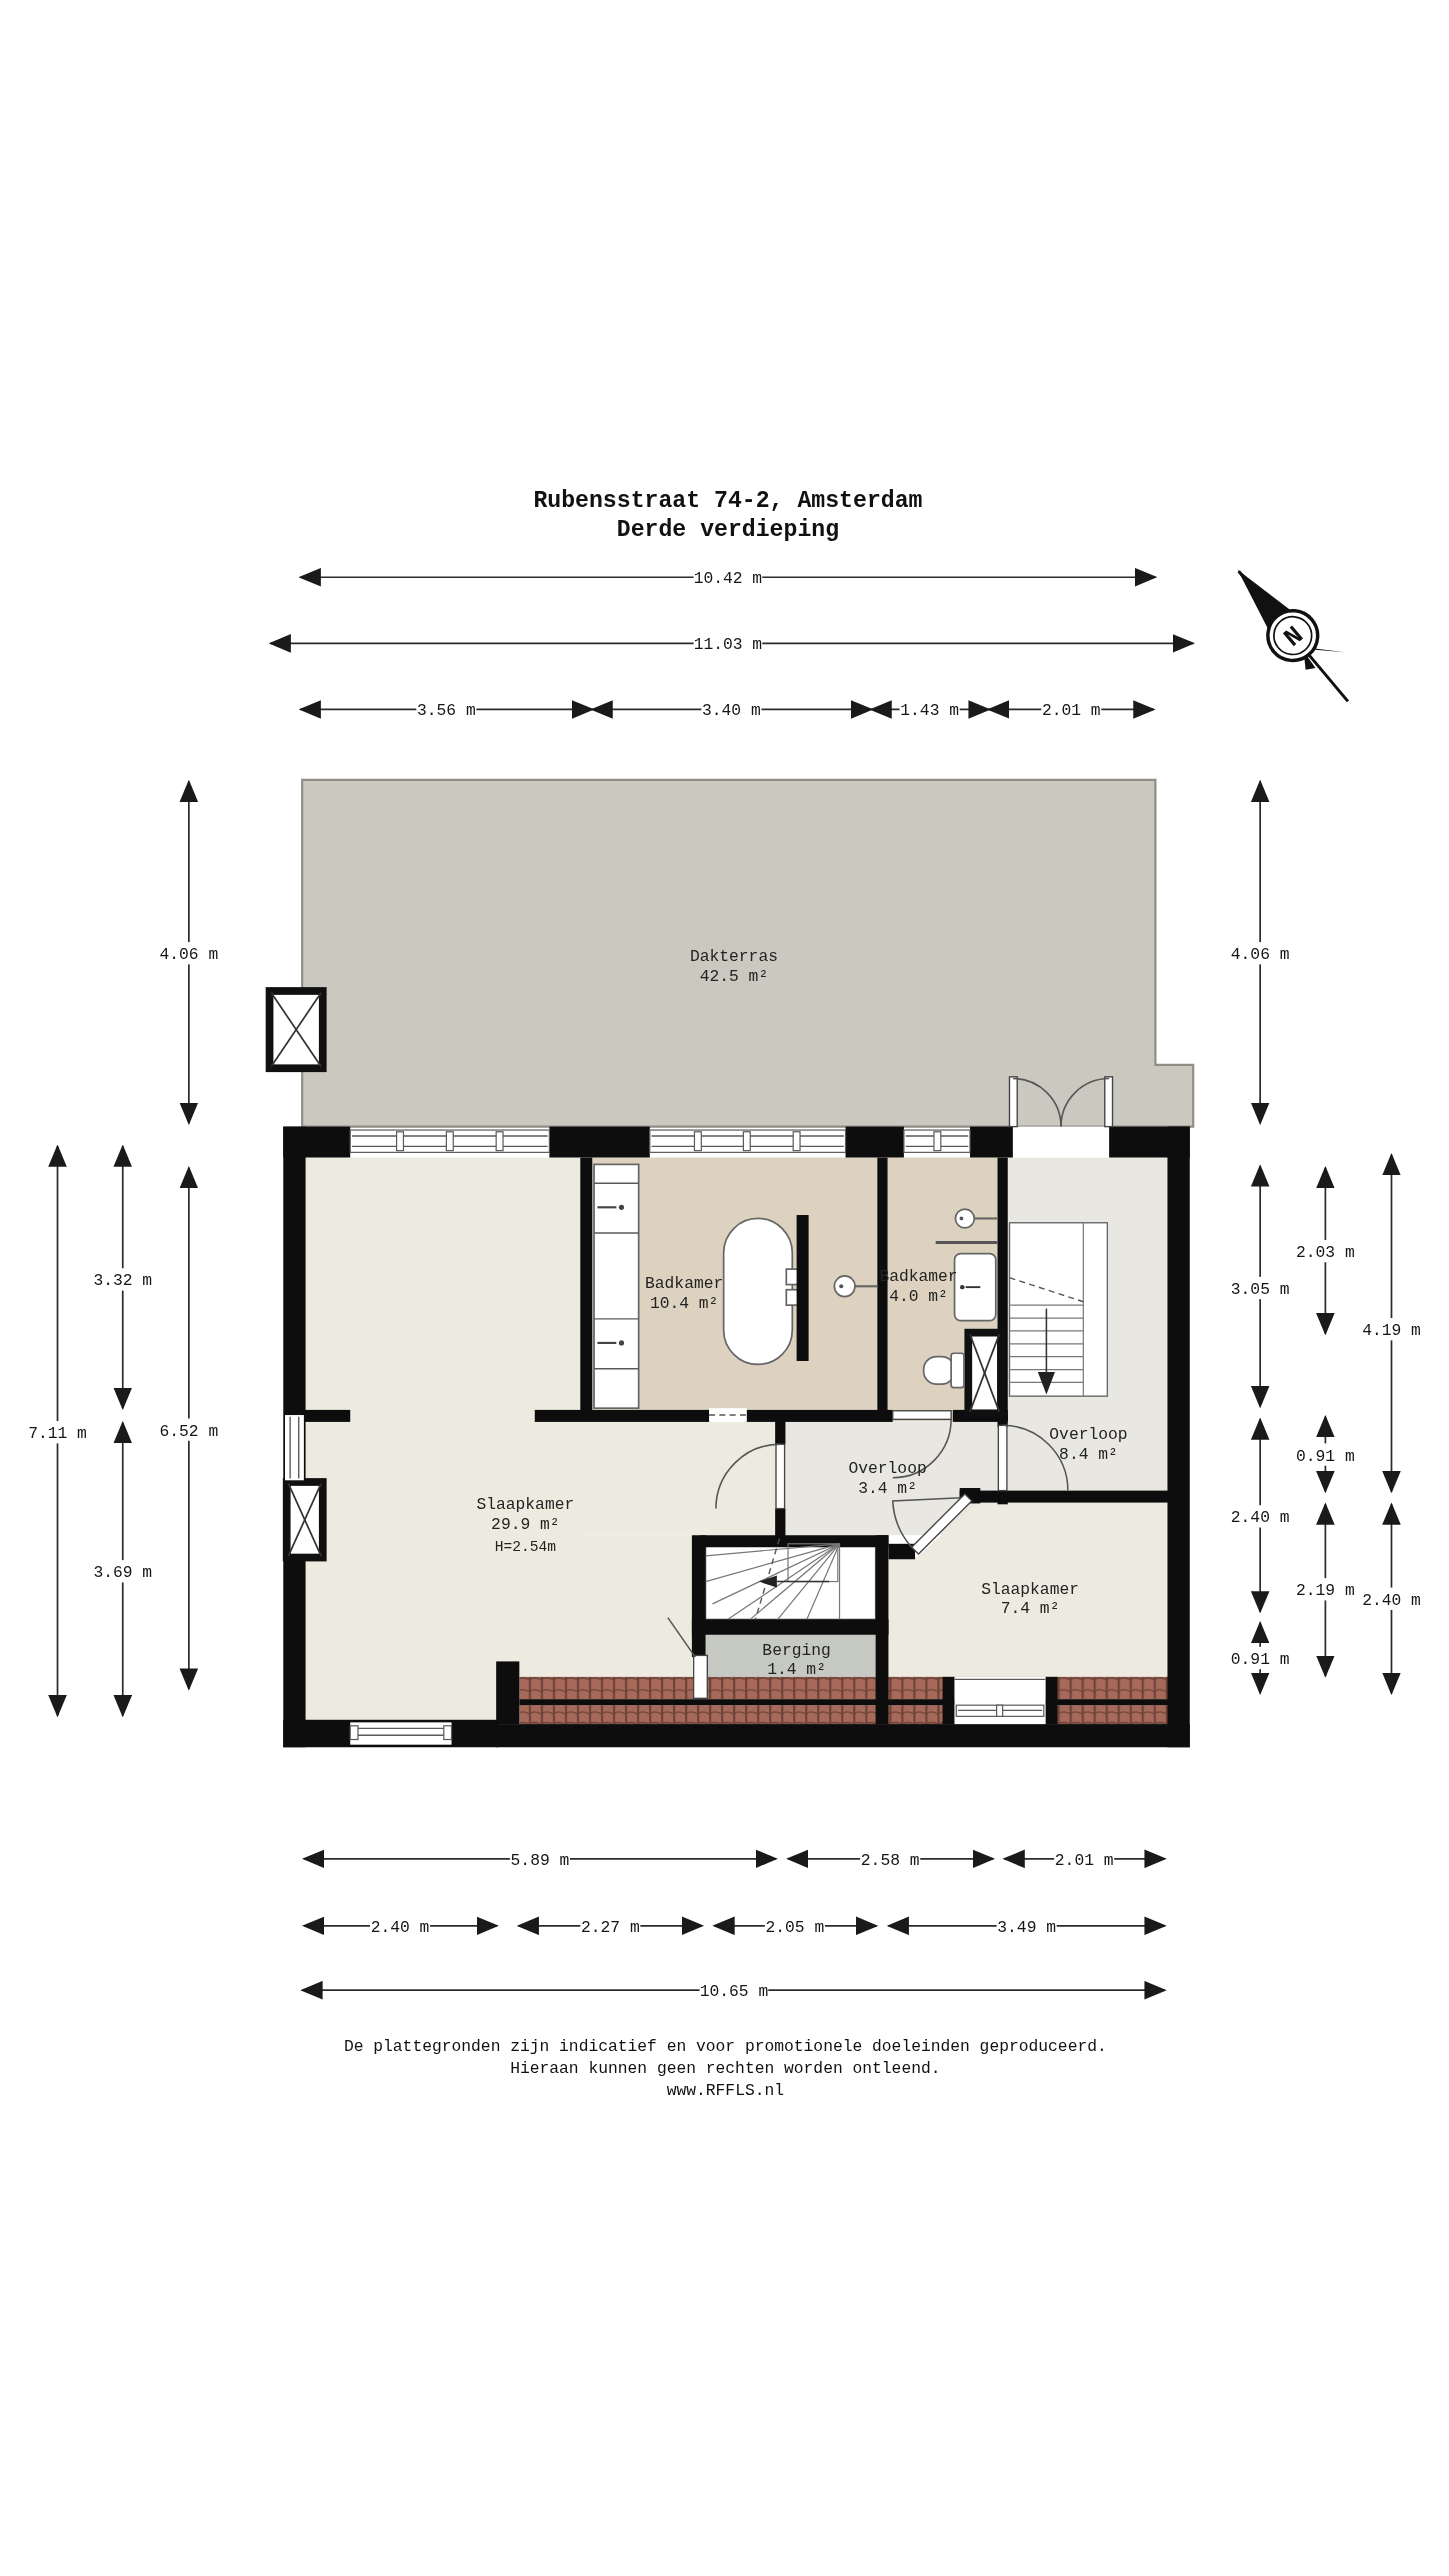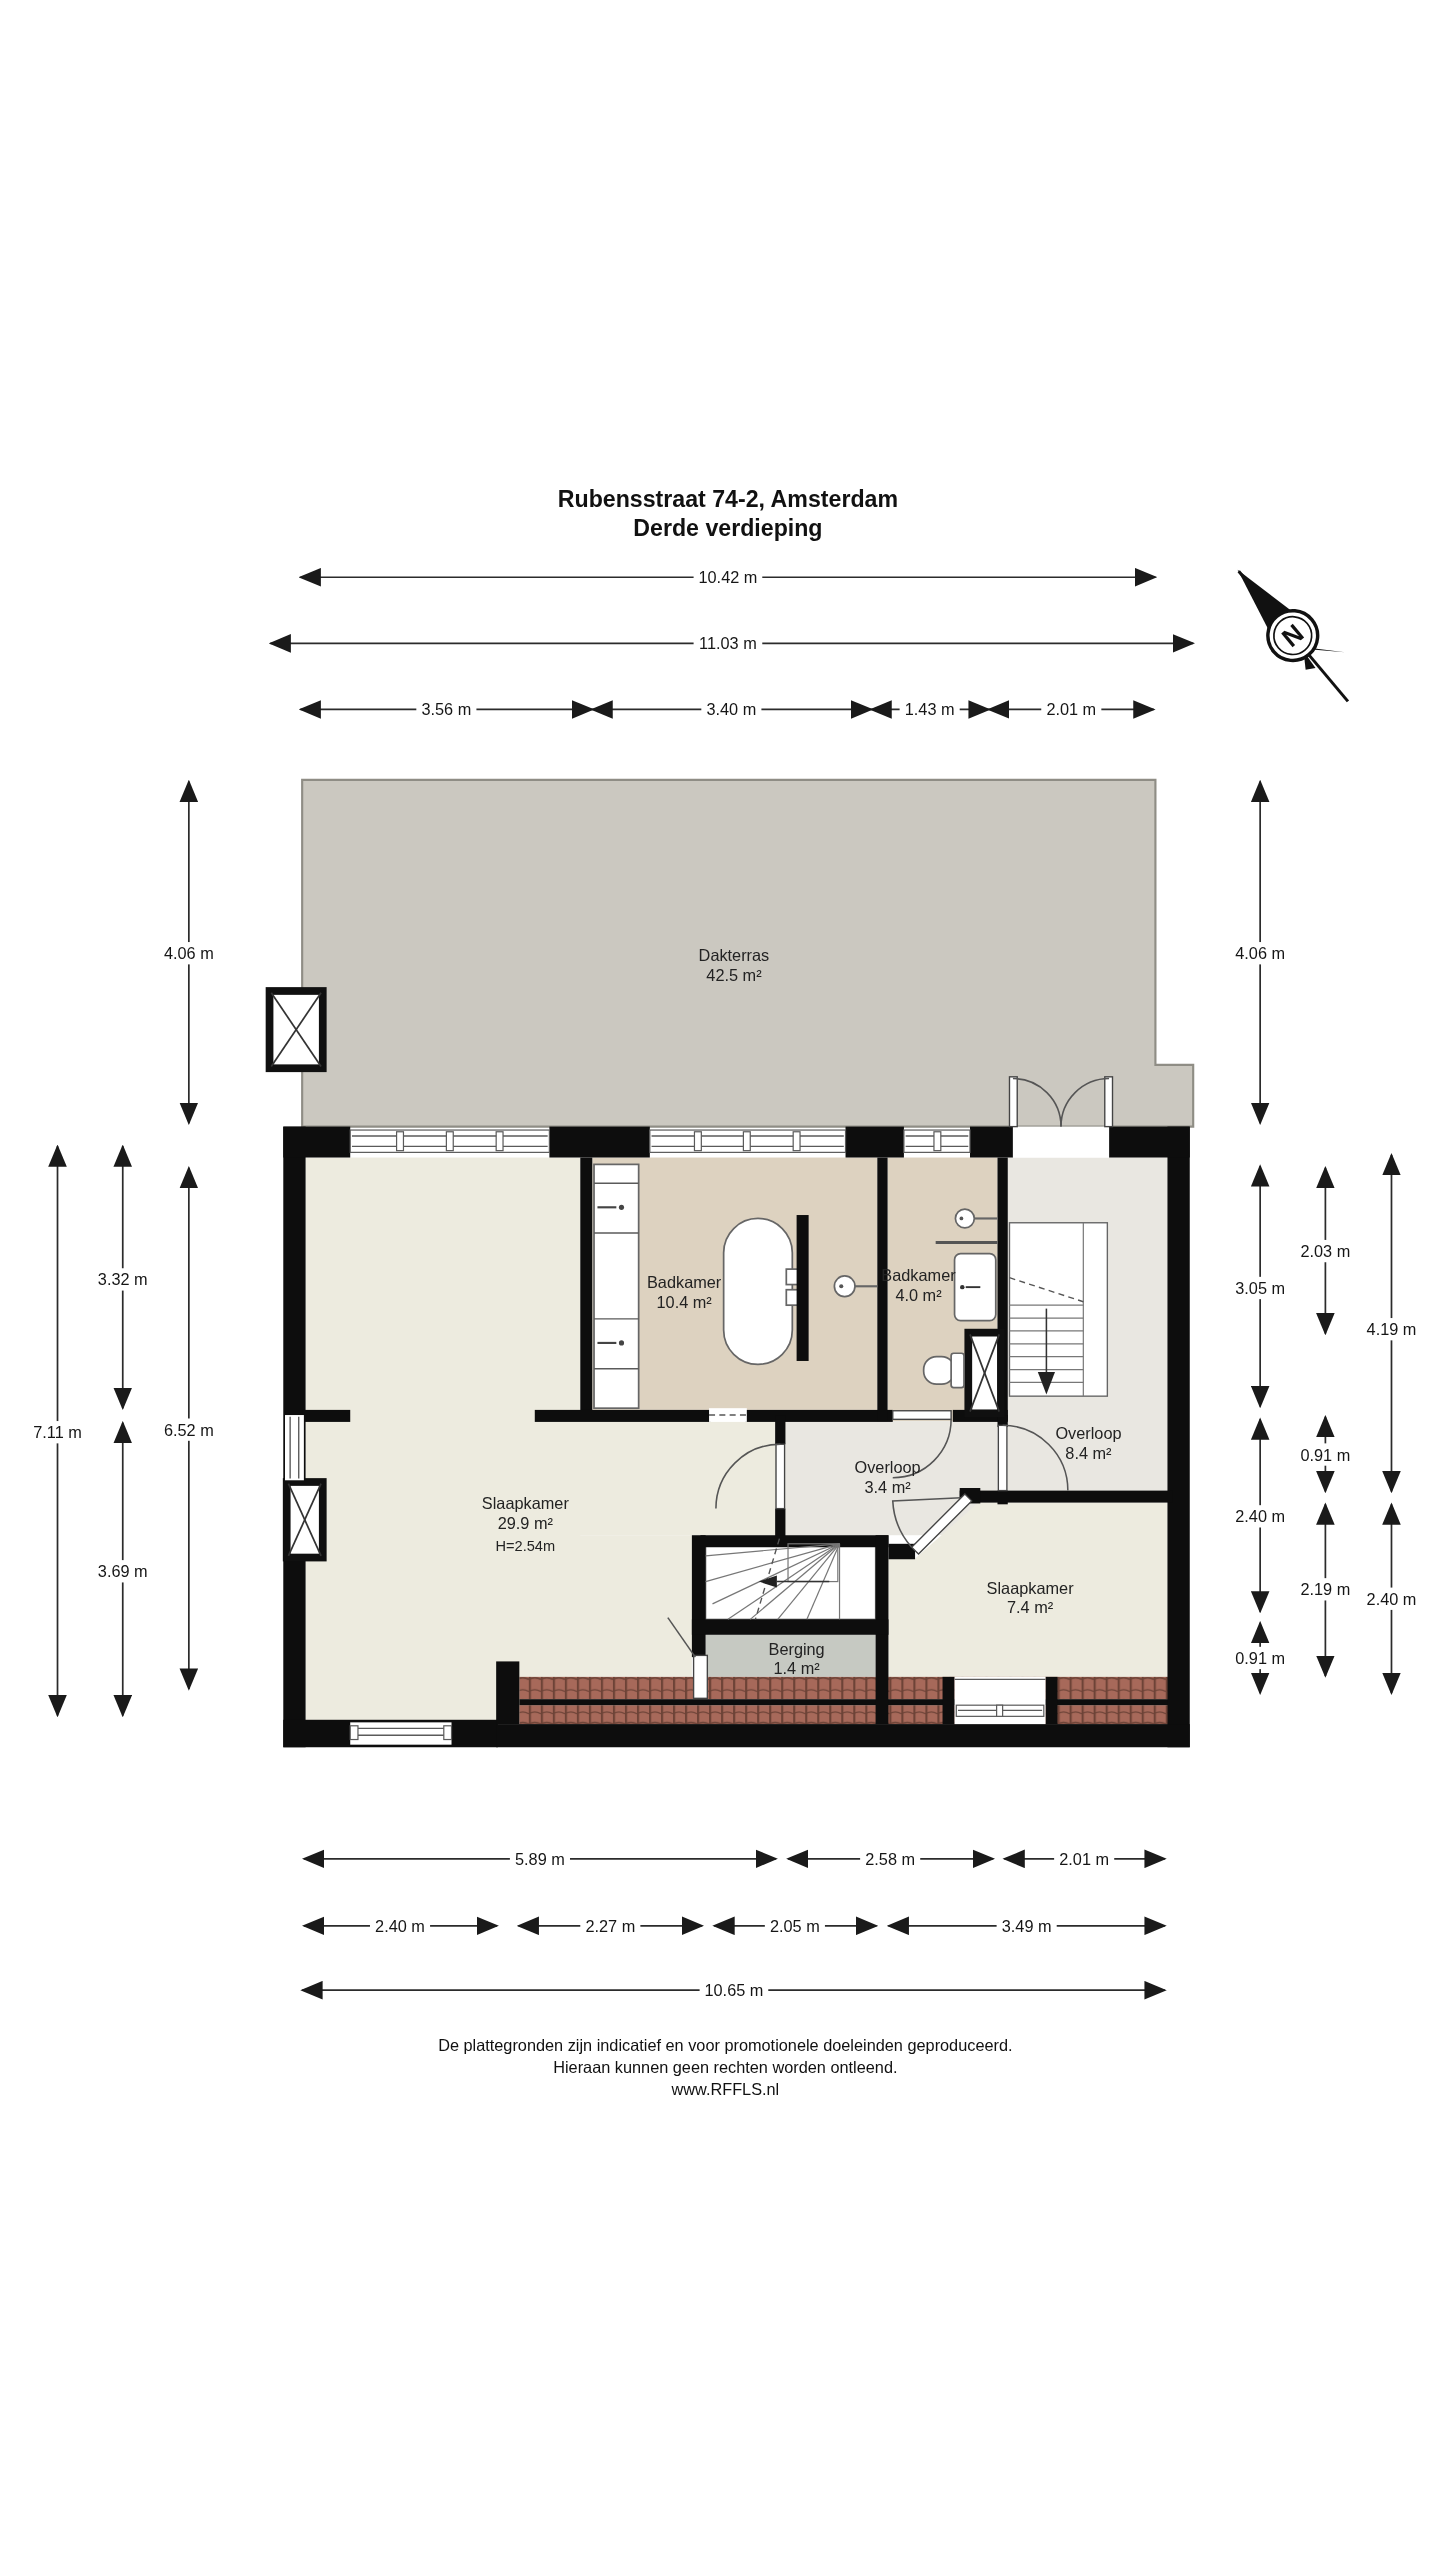--- a/index.html
+++ b/index.html
@@ -1,17 +1,17 @@
 <!DOCTYPE html>
 <html style="--wall: #0d0d0d; --floor_main: #edebdf; --bathroom: #ddd2c0; --hallway: #e9e7e1; --storage: #c6c9c2; --terrace: #cbc8c0; --tiles: #a7695a; --tiles_dark: #6d4337;font-size:13.7px"><head>
 <meta charset="utf-8">
 <style>
   html,body{margin:0;padding:0;background:#fff;}
   .canvas{position:relative;width:1449px;height:2576px;background:#fff;
-          font-family:Liberation Sans, sans-serif;overflow:hidden;}
+          font-family:Liberation Mono, monospace;overflow:hidden;}
   svg{position:absolute;left:0;top:0;}
   .title-text{font-size:27px;font-weight:bold;fill:#111;text-anchor:middle;}
   .footer-text{font-size:19px;fill:#111;text-anchor:middle;}
   .room-label{font-size:19px;fill:#232323;text-anchor:middle;}
   .room-label-sub{font-size:17px;fill:#232323;text-anchor:middle;}
   .dim-text{font-size:19px;fill:#161616;text-anchor:middle;}
   .dim-line{stroke:#2b2b2b;stroke-width:2;fill:none;}
   .lblbg{fill:#ffffff;}
   .wall{fill:var(--wall,#0d0d0d);}
   .f-main{fill:var(--floor_main,#edebdf);}

